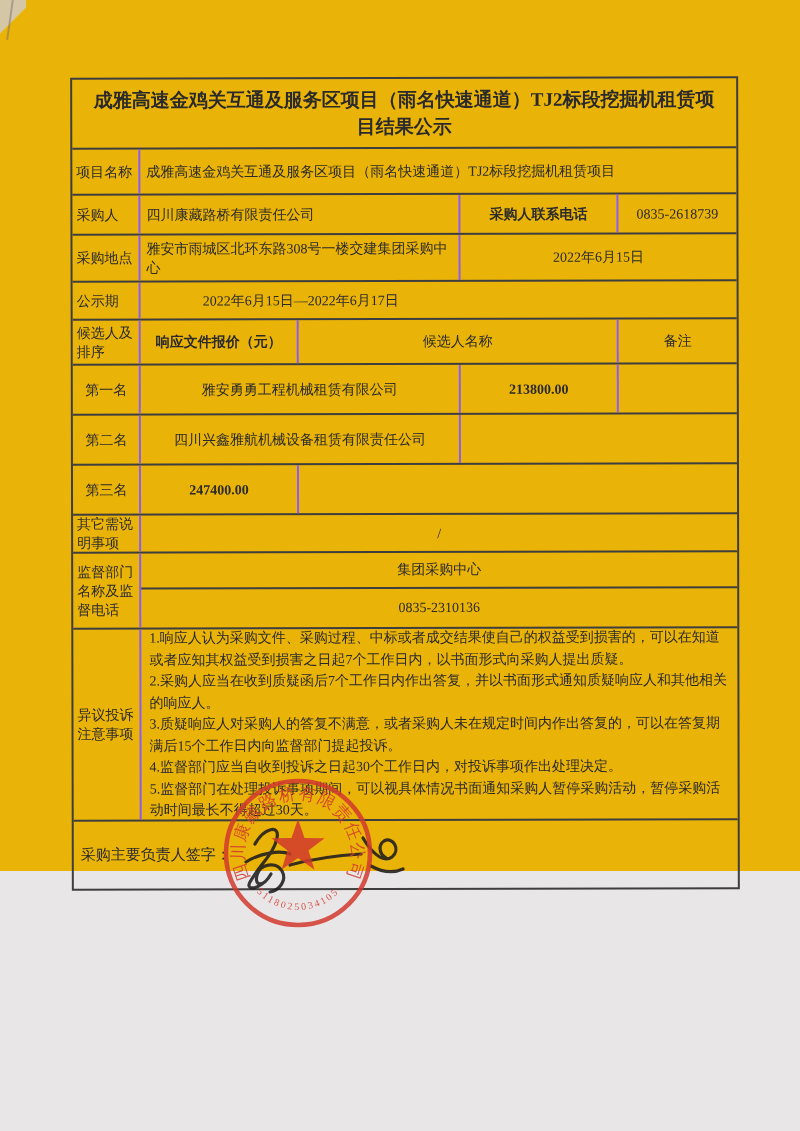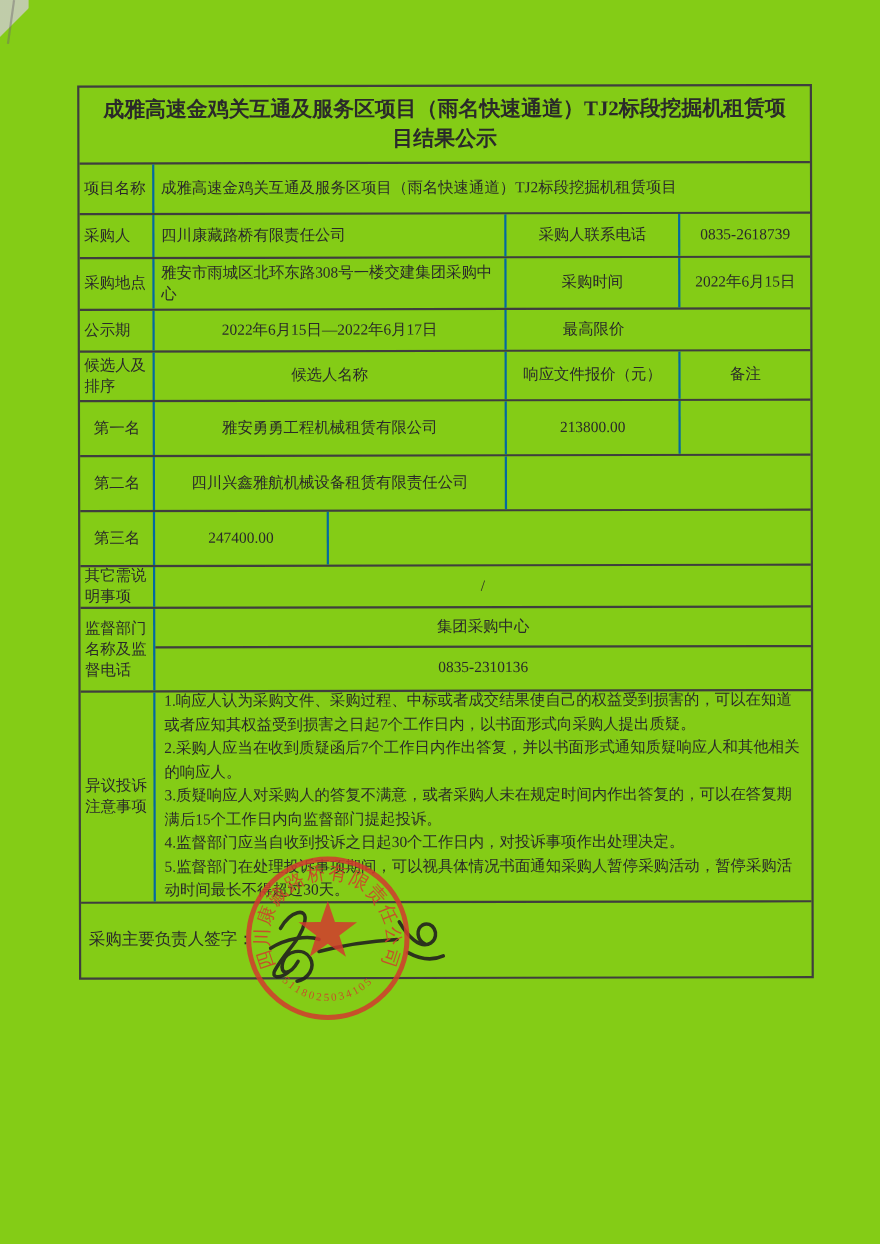--- a/index.html
+++ b/index.html
@@ -5,22 +5,22 @@
   html,body{margin:0;padding:0;}
   body{
     width:800px;height:1131px;
     background:#e9e6e7;
     font-family:"Liberation Serif","DejaVu Serif",serif;
     color:#2a2a2a;
     overflow:hidden;
   }
   .page{
     position:relative;
-    width:800px;height:1131px;
-    background:#84cc16;
+    width:800px;height:871px;
+    background:#eab308;
   }
   
   .corner-shade{
     position:absolute;left:0;top:0;width:26px;height:60px;
     background:linear-gradient(135deg,#cfccce 0%,#cfccce 38%,rgba(243,241,242,0) 40%);
     opacity:.8;
   }
   .edge-crease{
     position:absolute;left:9px;top:0;width:2px;height:40px;
     background:rgba(110,105,108,.45);
@@ -32,29 +32,29 @@
     width:668px;
     border:2px solid #3f3e3e;
     box-sizing:border-box;
     background:transparent;
     transform:rotate(-0.12deg);
   }
   .row{display:flex;border-bottom:2px solid #3f3e3e;box-sizing:border-box;}
   .row:last-child{border-bottom:none;}
   .cell{
     box-sizing:border-box;
-    border-right:2px solid #0369a1;
+    border-right:2px solid #8b5cf6;
     display:flex;align-items:center;
     font-size:14px;line-height:19px;
     padding:2px 6px;
   }
   .cell:last-child{border-right:none;}
   .c1{width:68px;flex:none;padding:2px 3px 2px 4px;}
   .c2{width:320px;flex:none;}
-  .c3{width:158px;flex:none;justify-content:center;text-align:center;}
+  .c3{width:158px;flex:none;justify-content:center;text-align:center;font-weight:bold;}
   .c4{flex:1;justify-content:center;text-align:left;border-radius:14px;}
   .span-rest{flex:1;}
   .center{justify-content:center;text-align:center;}
   .left{justify-content:flex-start;text-align:left;}
   .c1.center-label{justify-content:center;}
 
   .title-row{height:70px;}
   .title-cell{
     flex:1;border-right:none;justify-content:center;
     font-weight:700;font-size:19px;line-height:27px;
@@ -120,34 +120,32 @@
     <div class="row h-purchaser">
       <div class="cell c1">采购人</div>
       <div class="cell c2 left">四川康藏路桥有限责任公司</div>
       <div class="cell c3">采购人联系电话</div>
       <div class="cell c4">0835-2618739</div>
     </div>
 
     <div class="row h-location">
       <div class="cell c1">采购地点</div>
       <div class="cell c2 left">雅安市雨城区北环东路308号一楼交建集团采购中心</div>
-      <div class="cell c3">采购时间</div>
       <div class="cell c4">2022年6月15日</div>
     </div>
 
     <div class="row h-publicity">
       <div class="cell c1">公示期</div>
       <div class="cell c2 center">2022年6月15日—2022年6月17日</div>
-      <div class="cell c3">最高限价</div>
     </div>
 
     <div class="row h-candhdr">
       <div class="cell c1">候选人及排序</div>
+      <div class="cell c3">响应文件报价（元）</div>
       <div class="cell c2 center">候选人名称</div>
-      <div class="cell c3">响应文件报价（元）</div>
       <div class="cell c4">备注</div>
     </div>
 
     <div class="row h-rank">
       <div class="cell c1 center-label">第一名</div>
       <div class="cell c2 center">雅安勇勇工程机械租赁有限公司</div>
       <div class="cell c3">213800.00</div>
       <div class="cell c4"></div>
     </div>
 

